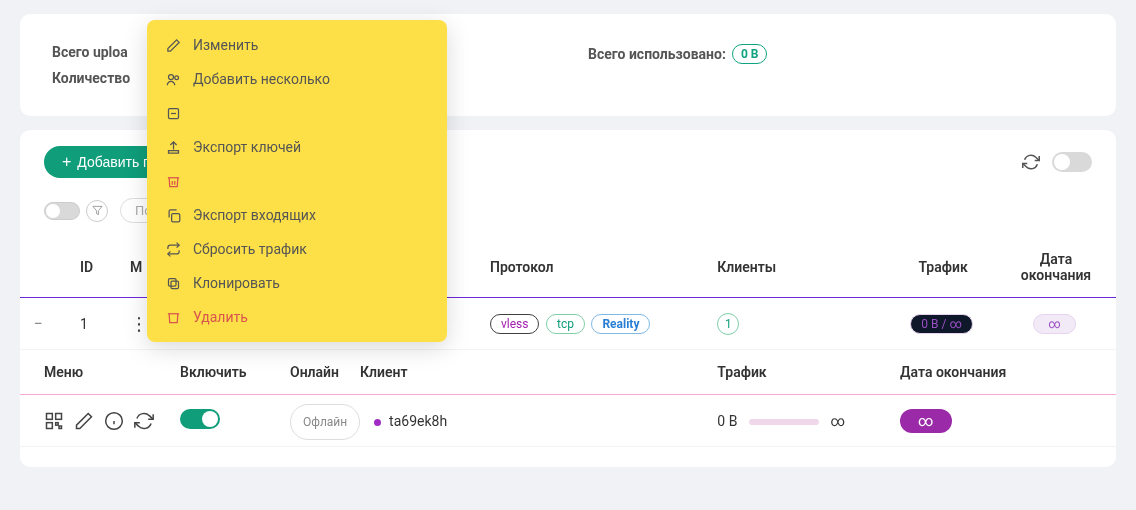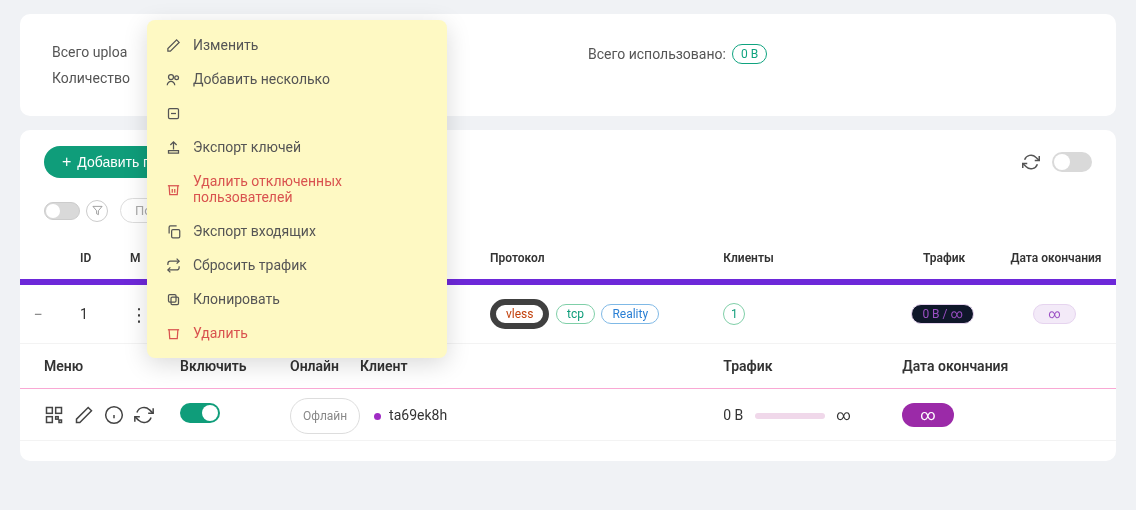--- a/index.html
+++ b/index.html
@@ -15,20 +15,21 @@
   }
   .card {
     background: #fff;
     border-radius: 10px;
     padding: 20px 32px;
     margin: 14px 20px;
   }
   .stats-card {
     display: flex;
     gap: 40px;
+    font-weight: bold;
   }
   .stats-col { flex: 1; }
   .stat-line { margin: 10px 0; color: #555; display:flex; align-items:center; gap:6px;}
   .pill {
     display: inline-flex;
     align-items: center;
     justify-content: center;
     border: 1px solid #0fa37f;
     color: #0fa37f;
     border-radius: 999px;
@@ -80,51 +81,51 @@
   .mini-toggle::after{content:"";position:absolute;width:14px;height:14px;background:#fff;border-radius:50%;top:1px;left:1px;}
   .funnel {
     width:22px;height:22px;border:1px solid #ccc;border-radius:50%;display:flex;align-items:center;justify-content:center;color:#999;font-size:11px;margin-left:-6px;
   }
   .pill-input {
     border:1px solid #ddd; border-radius:999px; padding:4px 14px; color:#aaa; font-size:13px;
     width:60px; overflow:hidden;
   }
   table { width:100%; border-collapse: collapse; }
   thead th {
-    text-align:left; font-weight:600; color:#333; padding:14px 10px; font-size:12px;
-    border-bottom:6px solid #6d28d9;
+    text-align:left; font-weight:600; color:#333; padding:14px 10px; font-size:14px;
+    border-bottom:1px solid #6d28d9;
   }
   tbody td { padding:14px 10px; border-bottom:1px solid #f3f3f3; vertical-align:middle;}
   .expander { color:#888; font-size:16px; cursor:pointer; display:inline-block; width:16px; text-align:center;}
   .kebab { color:#333; font-size:18px; cursor:pointer; display:inline-block; width:14px; text-align:center;}
   .tag {
     border-radius:999px; padding:2px 10px; font-size:12px; display:inline-block; margin-right:3px;
   }
-  .tag-vless { border:6px solid #404040; color:#c2410c; }
+  .tag-vless { border:1px solid #404040; color:#a21caf; }
   .tag-tcp { border:1px solid #7fcfa8; color:#0f9d7a; }
-  .tag-reality { border:1px solid #7fb9e6; color:#2a7fd4; }
+  .tag-reality { border:1px solid #7fb9e6; color:#2a7fd4;font-weight:bold; }
   .tag-traffic { background:#0f172a; border:1px solid #e6d4ef; color:#9b4fc4;}
   .tag-inf { background:#f3eaf8; border:1px solid #e6d4ef; color:#9b4fc4; padding:2px 14px;}
   .count-circle {
     width:22px;height:22px;border:1px solid #7fcfa8;color:#0f9d7a;border-radius:50%;
     display:inline-flex;align-items:center;justify-content:center;font-size:12px;
   }
   .sub-head th {
     text-align:left; font-weight:600; padding:14px 10px; font-size:14px; border-bottom:1px solid #f9a8d4;
   }
   .action-icons { display:flex; gap:10px; align-items:center; color:#444;}
   .action-icons svg, .action-icons .ico { width:20px; height:20px; }
   .offline-pill { border:1px solid #ddd; color:#888; border-radius:999px; padding:10px 12px; font-size:12px;}
   .dot { width:7px;height:7px;border-radius:50%;background:#a02cc4;display:inline-block;margin-right:8px;}
   .progress { width:70px;height:6px;border-radius:999px;background:#f0d8ea;display:inline-block;vertical-align:middle;margin:0 8px;}
   .inf-pill { background:#9b2aa8;color:#fff;border-radius:999px;padding:3px 18px;font-size:15px;}
   
   
   .dropdown {
-    position:absolute; left:147px; top:20px; width:300px; background:#fef9c3;
+    position:absolute; left:147px; top:20px; width:300px; background:#fde047;
     border-radius:8px; box-shadow:0 6px 24px rgba(0,0,0,.15); padding:8px 0; z-index:100;
   }
   .dropdown-item {
     display:flex; align-items:center; gap:12px; padding:9px 18px; font-size:14px;
     color:#555; cursor:pointer;
   }
   .dropdown-item.danger { color:#d9534f; }
   .dropdown-item .mi { width:16px; height:16px; flex-shrink:0; display:flex; align-items:center; justify-content:center;}
   .spacer { flex:1; }
   th.center, td.center { text-align:center; }
@@ -292,21 +293,20 @@
     <span>Экспорт ключей</span>
   </div>
   <div class="dropdown-item danger">
     <span class="mi">
         <svg width="15" height="15" viewBox="0 0 24 24" fill="none" stroke="currentColor" stroke-width="2">
           <polyline points="3 6 5 6 21 6"></polyline>
           <path d="M19 6l-1 14H6L5 6"></path>
           <path d="M10 11v6M14 11v6"></path>
         </svg>
       </span>
-    <span>Удалить отключенных пользователей</span>
   </div>
   <div class="dropdown-item">
     <span class="mi">
         <svg width="15" height="15" viewBox="0 0 24 24" fill="none" stroke="currentColor" stroke-width="2">
           <rect x="9" y="9" width="13" height="13" rx="2"></rect>
           <path d="M5 15V5a2 2 0 0 1 2-2h10"></path>
         </svg>
       </span>
     <span>Экспорт входящих</span>
   </div>

